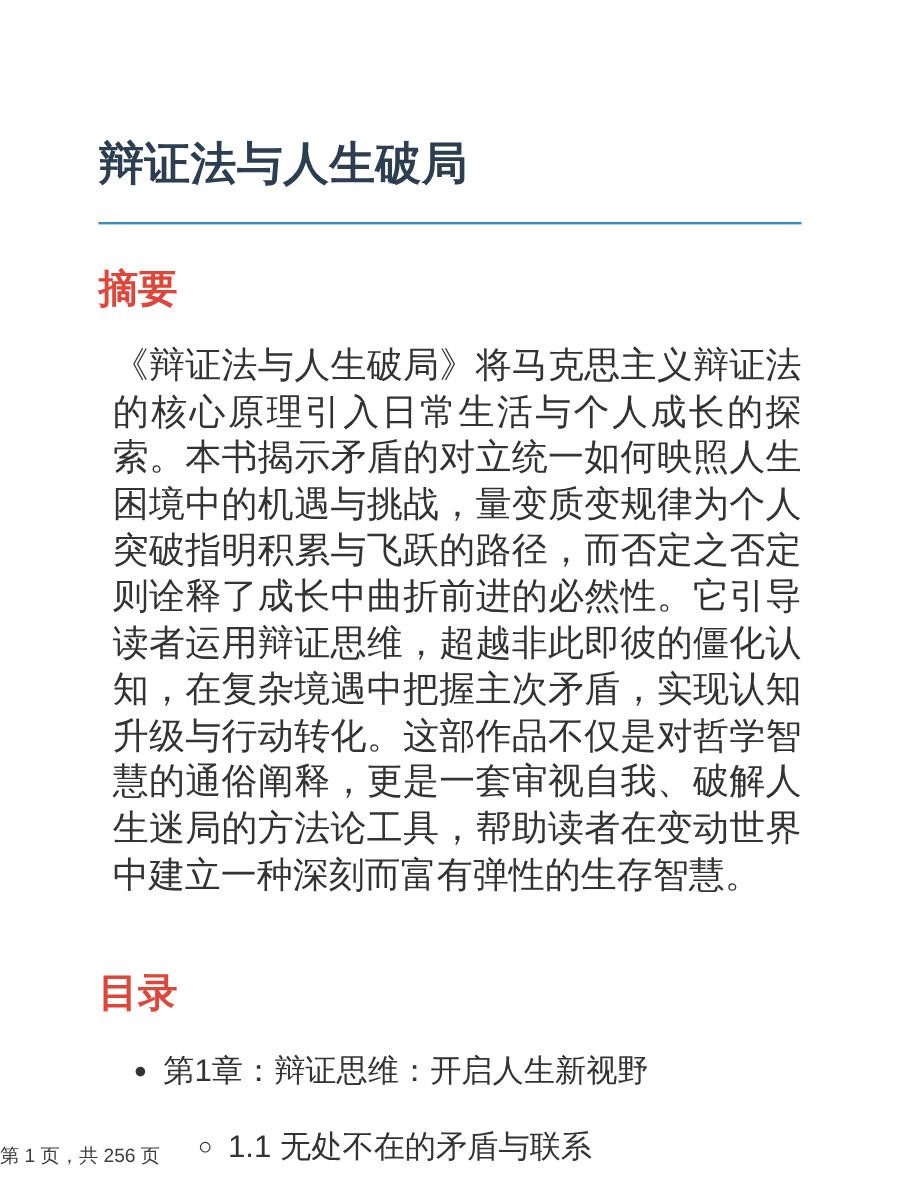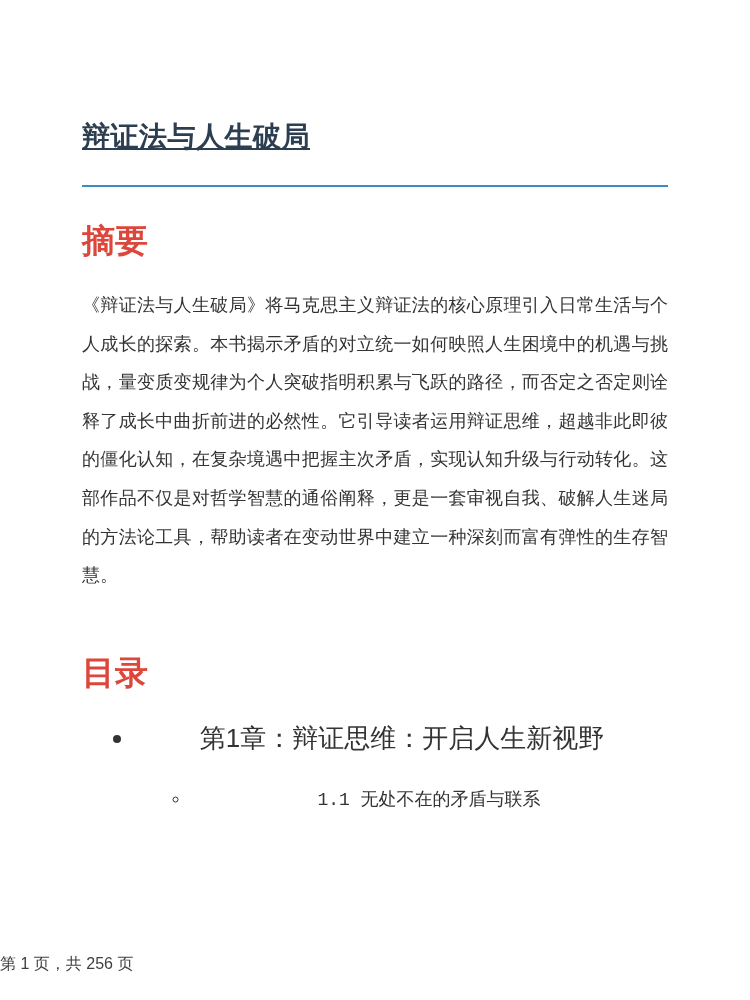--- a/index.html
+++ b/index.html
@@ -14,68 +14,65 @@
     background: var(--background, #ffffff);
     font-family: "Liberation Sans", "DejaVu Sans", sans-serif;
     overflow: hidden;
     margin: 0 auto;
   }
   .content {
     padding: 115px 82px 0 82px;
   }
   .doc-title {
     margin: 0;
-    font-size: 28px;
+    font-size: 38px;
     line-height: 44px;
     font-weight: 700;
     color: var(--title-color, #2c3e50);
     letter-spacing: 0.5px;
-    text-decoration: underline;
   }
   .title-divider {
     margin: 26px 0 0 0;
     border: none;
     border-top: 2px solid var(--divider-color, #3d8bc5);
     height: 0;
   }
   .section-heading {
     margin: 38px 0 0 0;
     font-size: 33px;
     line-height: 32px;
     font-weight: 700;
     color: var(--accent-color, #dd473b);
   }
   .section-heading.toc-heading {
     margin-top: 62px;
   }
   .abstract-body {
-    margin: 29px 0 0 0;
-    font-size: 18px;
+    margin: 29px 0 0 12px;
+    font-size: 30px;
     line-height: 38.6px;
     color: var(--body-color, #333333);
     text-align: justify;
     text-justify: inter-ideograph;
   }
   ul.toc-list {
     margin: 30px 0 0 0;
     padding: 0 0 0 54px;
     list-style-type: disc;
     font-size: 26px;
     line-height: 38.5px;
     color: var(--body-color, #333333);
-    text-align: center;
   }
   ul.toc-sublist {
     margin: 24px 0 0 0;
     padding: 0 0 0 54px;
     list-style-type: circle;
-    font-size: 18px;
+    font-size: 26px;
     line-height: 38.5px;
     color: var(--body-color, #333333);
-    font-family: Liberation Mono, monospace;
   }
   .toc-item, .toc-subitem {
     margin: 0;
     padding: 0;
   }
   .page-footer {
     position: absolute;
     left: 0;
     right: 0;
     bottom: 26px;

